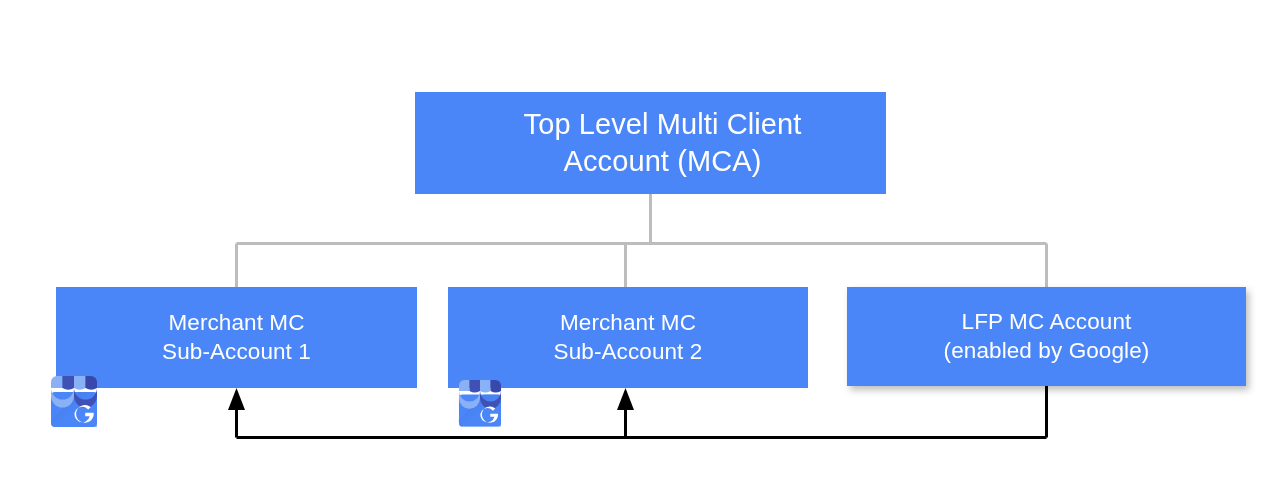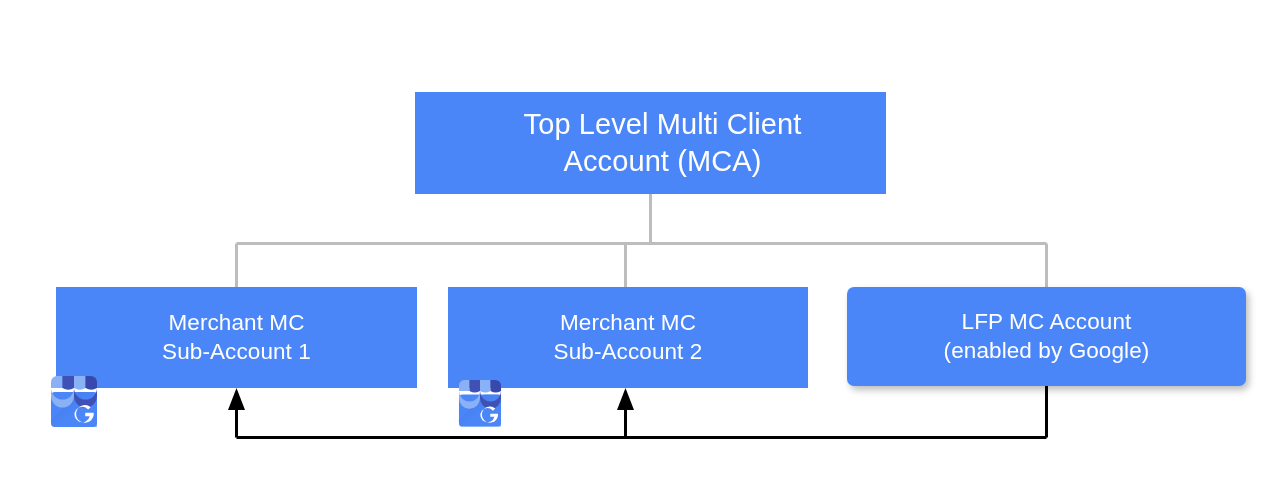--- a/index.html
+++ b/index.html
@@ -61,21 +61,20 @@
     font-size: 22.5px;
   }
   #node-lfp {
     left: 847px;
     top: 287px;
     width: 399px;
     height: 99px;
     background: #4a86f7;
     font-size: 22.5px;
     box-shadow: 3px 4px 7px rgba(0,0,0,0.26);
-    border-radius: 7px;
   }
   #tree-connectors {
     position: absolute;
     left: 0;
     top: 0;
     width: 1286px;
     height: 501px;
     z-index: 2;
   }
   #flow-arrows {

